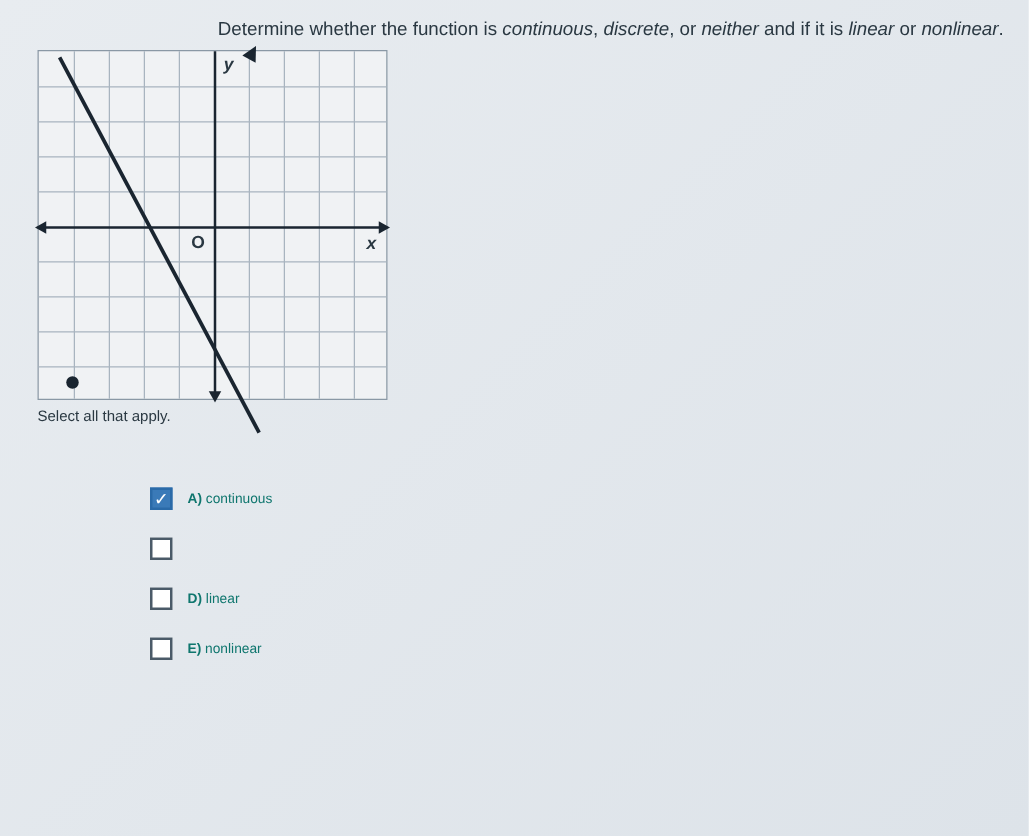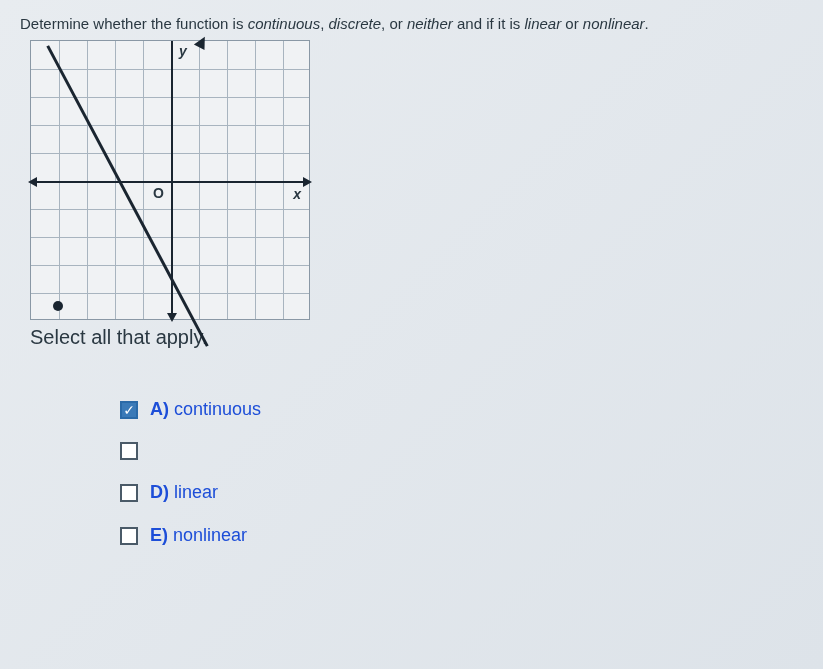--- a/index.html
+++ b/index.html
@@ -11,20 +11,21 @@
       color: #2a3842;
       padding: 15px 20px;
       position: relative;
       overflow: hidden;
     }
     .question-text {
       font-size: 15px;
       color: #2a3842;
       margin-bottom: 8px;
       white-space: nowrap;
+      text-align: right;
     }
     .question-text .italic { font-style: italic; }
     .graph-container {
       width: 280px;
       height: 280px;
       background: #f0f2f4;
       border: 1px solid #8a98a5;
       position: relative;
       margin-left: 10px;
     }
@@ -75,21 +76,21 @@
       border-left: 6px solid transparent;
       border-right: 6px solid transparent;
       border-bottom: 12px solid #1a2530;
       left: 165px;
       top: -5px;
       transform: rotate(28deg);
     }
     .select-text {
       margin-top: 6px;
       margin-left: 10px;
-      font-size: 20px;
+      font-size: 12px;
       color: #2a3842;
     }
     .options {
       margin-top: 50px;
       margin-left: 100px;
     }
     .option-row {
       display: flex;
       align-items: center;
       margin-bottom: 22px;
@@ -108,22 +109,22 @@
     .checkbox.checked {
       background: #3a7ab8;
       border-color: #2a6aa8;
     }
     .checkmark {
       color: #fff;
       font-size: 14px;
       line-height: 1;
     }
     .option-label {
-      font-size: 18px;
-      color: #1d4ed8;
+      font-size: 11px;
+      color: #0f766e;
     }
     .option-label b { font-weight: bold; }
   </style>
 </head>
 <body>
 
 <div class="question-text">
   <span>Determine whether the function is </span><span class="italic">continuous</span><span>, </span><span class="italic">discrete</span><span>, or </span><span class="italic">neither</span><span> and if it is </span><span class="italic">linear</span><span> or </span><span class="italic">nonlinear</span><span>.</span>
 </div>
 

